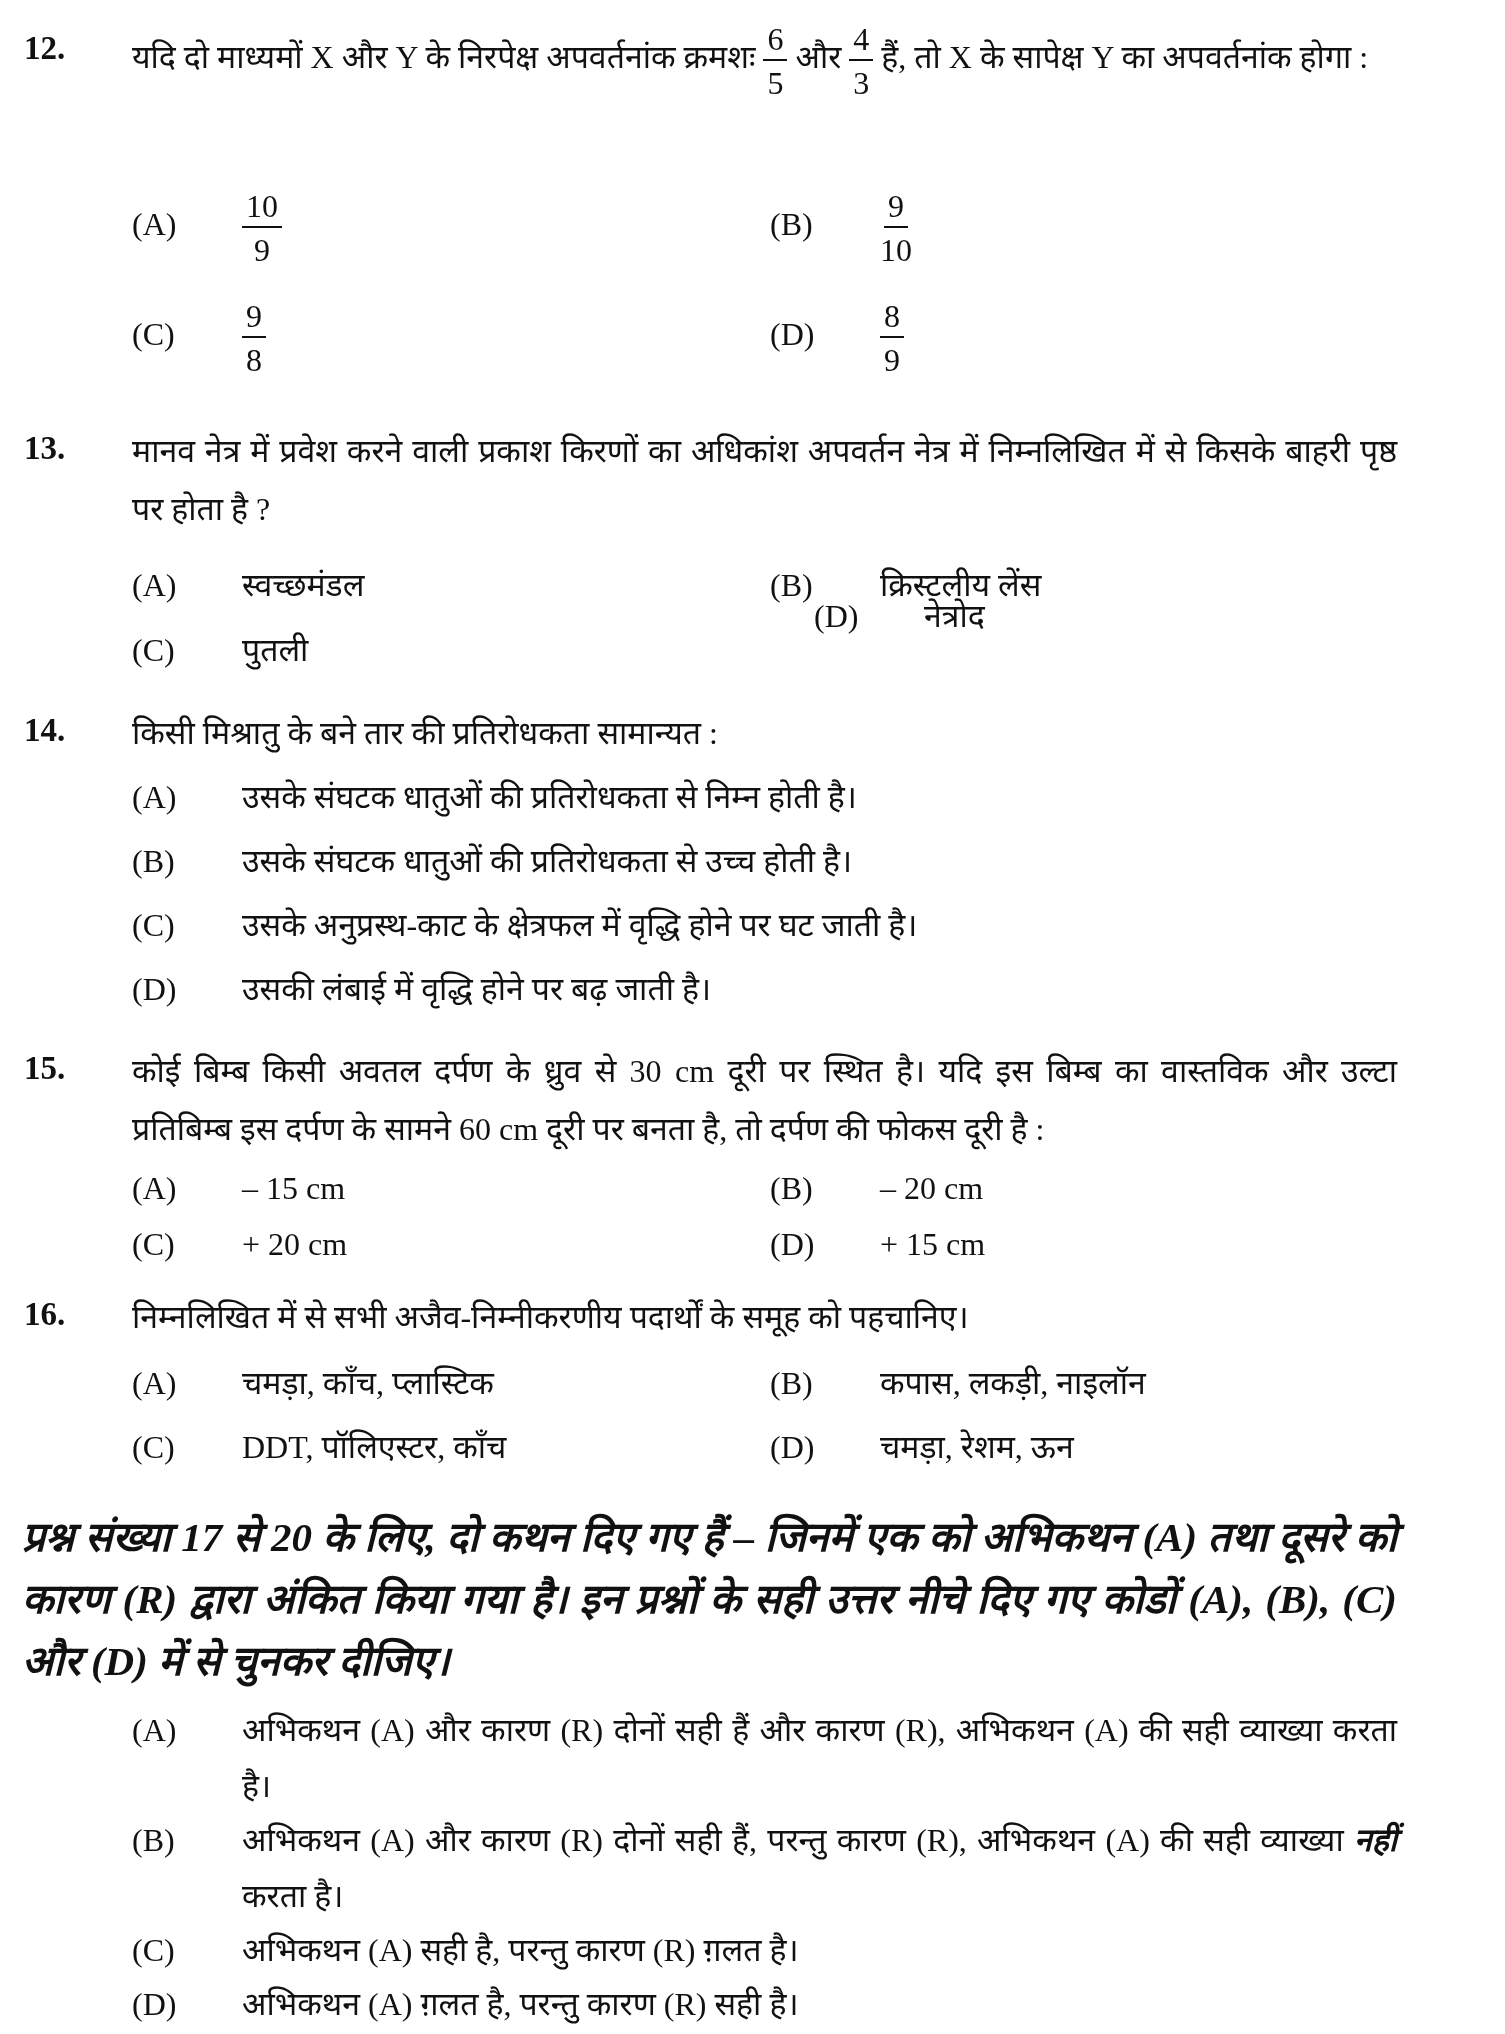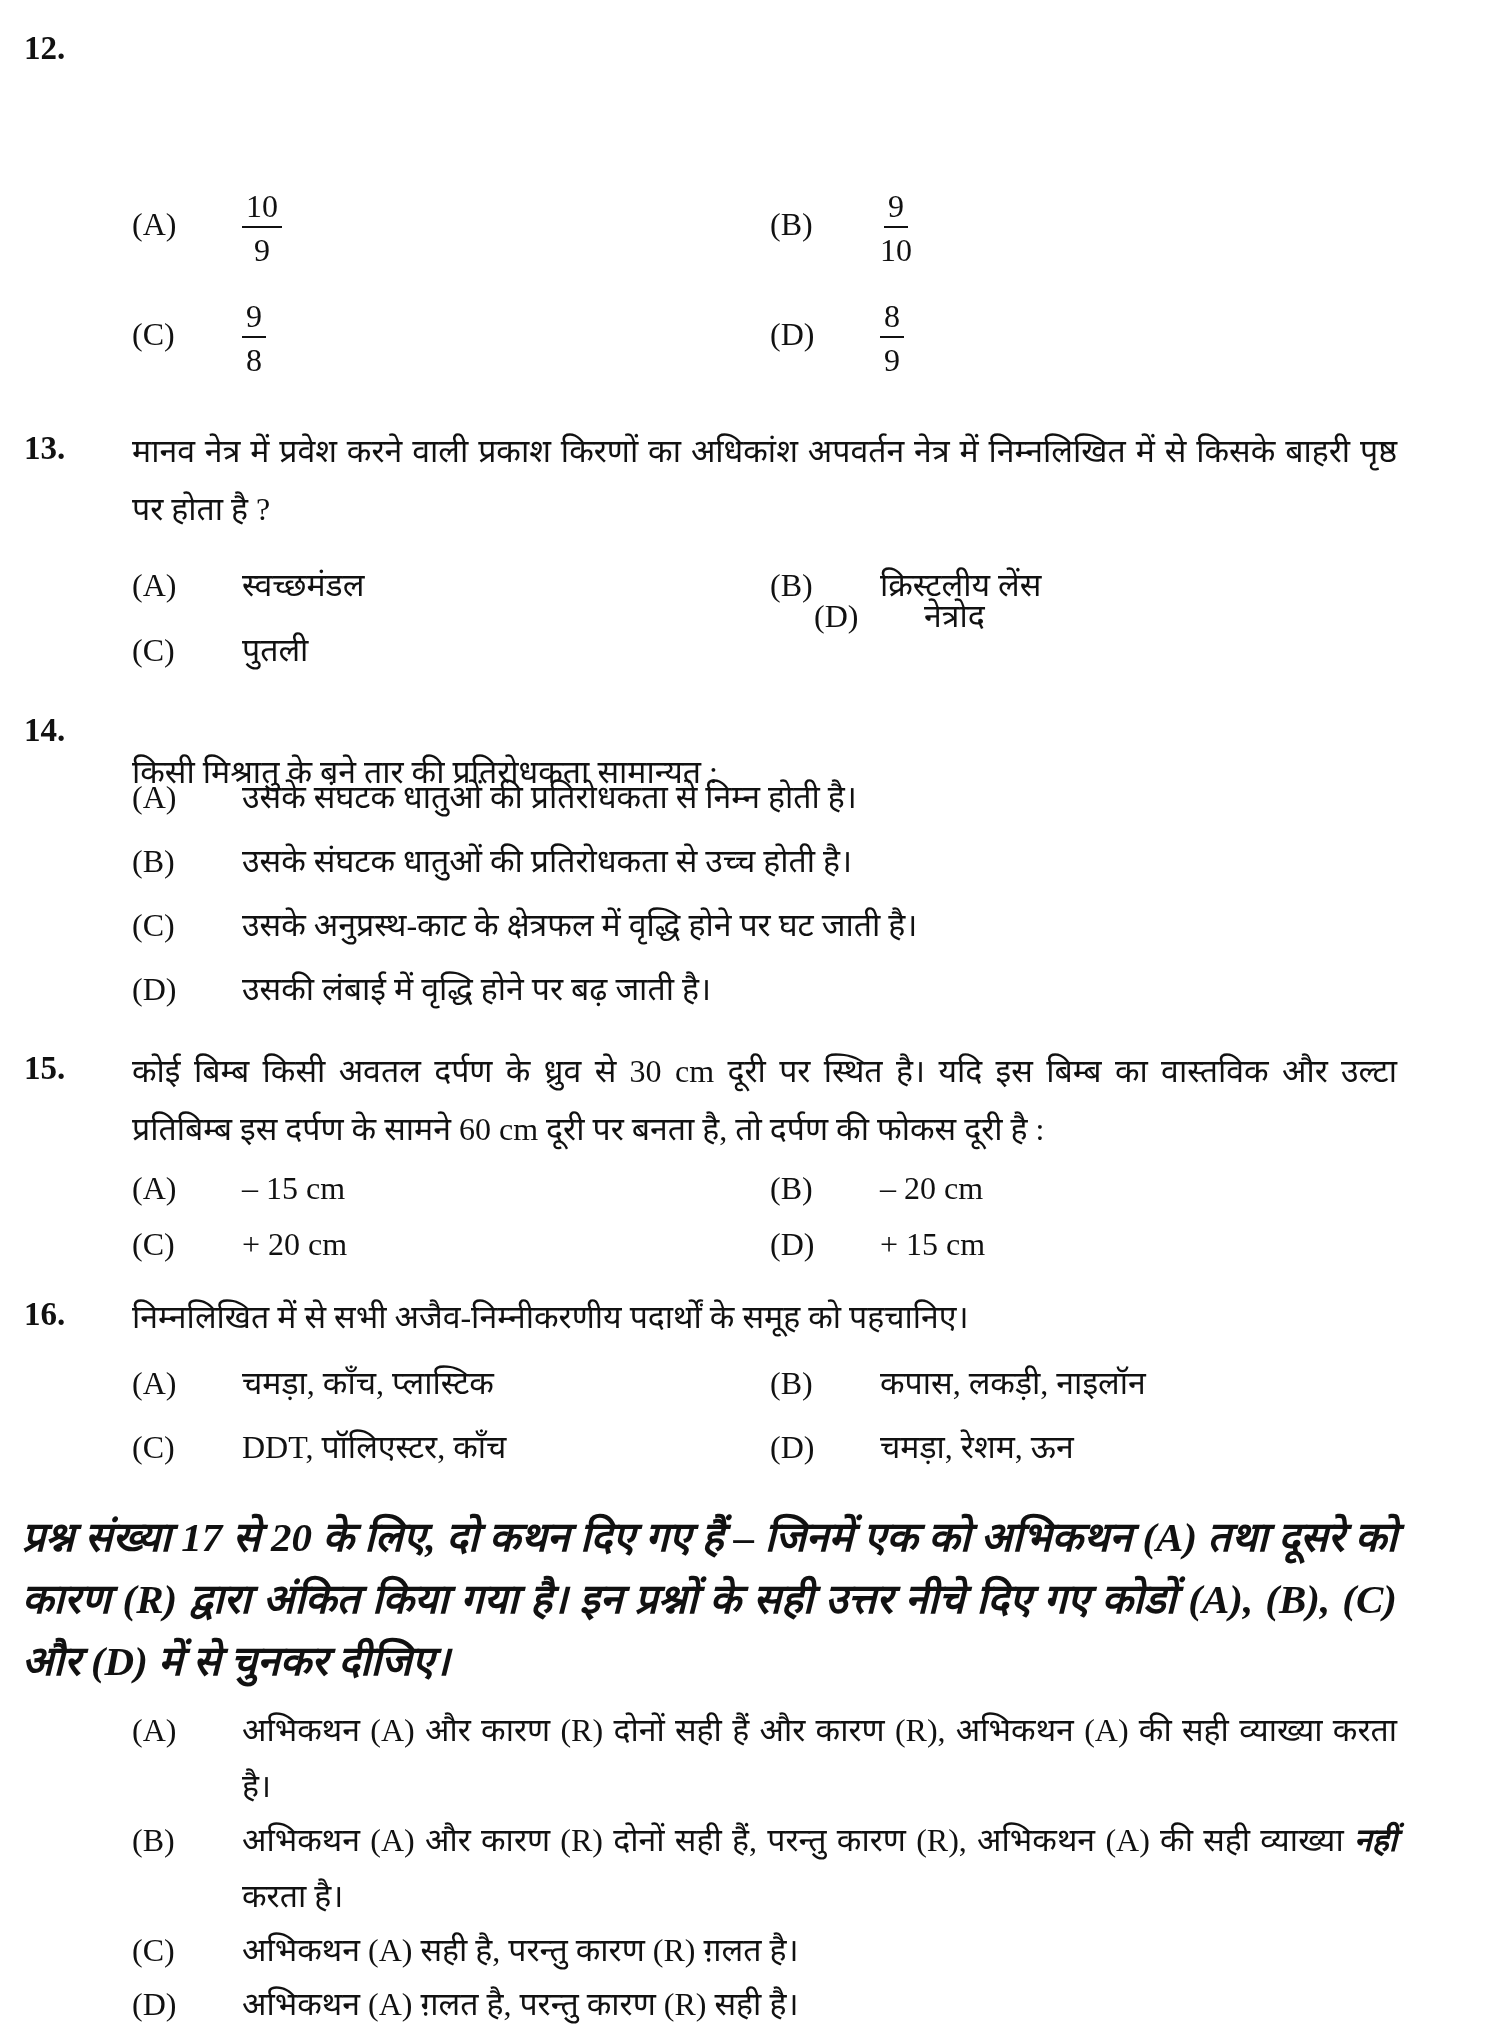--- a/index.html
+++ b/index.html
@@ -44,20 +44,33 @@
   .code .lab { position: absolute; left: 0; top: 0; }
   .code .txt { display: block; margin-left: 110px; text-align: justify; }
   .bi { font-weight: bold; font-style: italic; margin-top: 20px; }
 </style>
 </head>
 <body>
 
 <div class="page">
 
   <div class="qnum" style="top:30px;">12.</div>
+  <div class="qtext" style="top:14px; line-height:86px;">
+    <span>यदि दो माध्यमों X और Y के निरपेक्ष अपवर्तनांक क्रमशः</span>
+    <span class="frac">
+        <span class="num">6</span>
+        <span class="den">5</span>
+      </span>
+    <span>और</span>
+    <span class="frac">
+        <span class="num">4</span>
+        <span class="den">3</span>
+      </span>
+    <span>हैं, तो X के सापेक्ष Y का अपवर्तनांक होगा :</span>
+  </div>
   <div class="opt" style="left:132px; top:190px;">
     <span class="lab">(A)</span><span class="frac">
         <span class="num">10</span>
         <span class="den">9</span>
       </span>
   </div>
   <div class="opt" style="left:770px; top:190px;">
     <span class="lab">(B)</span><span class="frac">
         <span class="num">9</span>
         <span class="den">10</span>
@@ -77,21 +90,21 @@
   </div>
 
   <div class="qnum" style="top:430px;">13.</div>
   <div class="qtext" style="top:422px;">मानव नेत्र में प्रवेश करने वाली प्रकाश किरणों का अधिकांश अपवर्तन नेत्र में निम्नलिखित में से किसके बाहरी पृष्ठ पर होता है ?</div>
   <div class="opt" style="left:132px; top:562px;"><span class="lab">(A)</span><span class="txt">स्वच्छमंडल</span></div>
   <div class="opt" style="left:770px; top:562px;"><span class="lab">(B)</span><span class="txt">क्रिस्टलीय लेंस</span></div>
   <div class="opt" style="left:132px; top:627px;"><span class="lab">(C)</span><span class="txt">पुतली</span></div>
   <div class="opt" style="left:770px; top:593px;margin-left:44px;"><span class="lab">(D)</span><span class="txt">नेत्रोद</span></div>
 
   <div class="qnum" style="top:712px;">14.</div>
-  <div class="qtext" style="top:743px;">किसी मिश्रातु के बने तार की प्रतिरोधकता सामान्यत :</div>
+  <div class="qtext" style="top:704px;">किसी मिश्रातु के बने तार की प्रतिरोधकता सामान्यत :</div>
   <div class="opt" style="left:132px; top:774px;"><span class="lab">(A)</span><span class="txt">उसके संघटक धातुओं की प्रतिरोधकता से निम्न होती है।</span></div>
   <div class="opt" style="left:132px; top:838px;"><span class="lab">(B)</span><span class="txt">उसके संघटक धातुओं की प्रतिरोधकता से उच्च होती है।</span></div>
   <div class="opt" style="left:132px; top:902px;"><span class="lab">(C)</span><span class="txt">उसके अनुप्रस्थ-काट के क्षेत्रफल में वृद्धि होने पर घट जाती है।</span></div>
   <div class="opt" style="left:132px; top:966px;"><span class="lab">(D)</span><span class="txt">उसकी लंबाई में वृद्धि होने पर बढ़ जाती है।</span></div>
 
   <div class="qnum" style="top:1050px;">15.</div>
   <div class="qtext" style="top:1042px;">कोई बिम्ब किसी अवतल दर्पण के ध्रुव से 30 cm दूरी पर स्थित है। यदि इस बिम्ब का वास्तविक और उल्टा प्रतिबिम्ब इस दर्पण के सामने 60 cm दूरी पर बनता है, तो दर्पण की फोकस दूरी है :</div>
   <div class="opt" style="left:132px; top:1170px;"><span class="lab">(A)</span><span class="txt">– 15 cm</span></div>
   <div class="opt" style="left:770px; top:1170px;"><span class="lab">(B)</span><span class="txt">– 20 cm</span></div>
   <div class="opt" style="left:132px; top:1226px;"><span class="lab">(C)</span><span class="txt">+ 20 cm</span></div>

